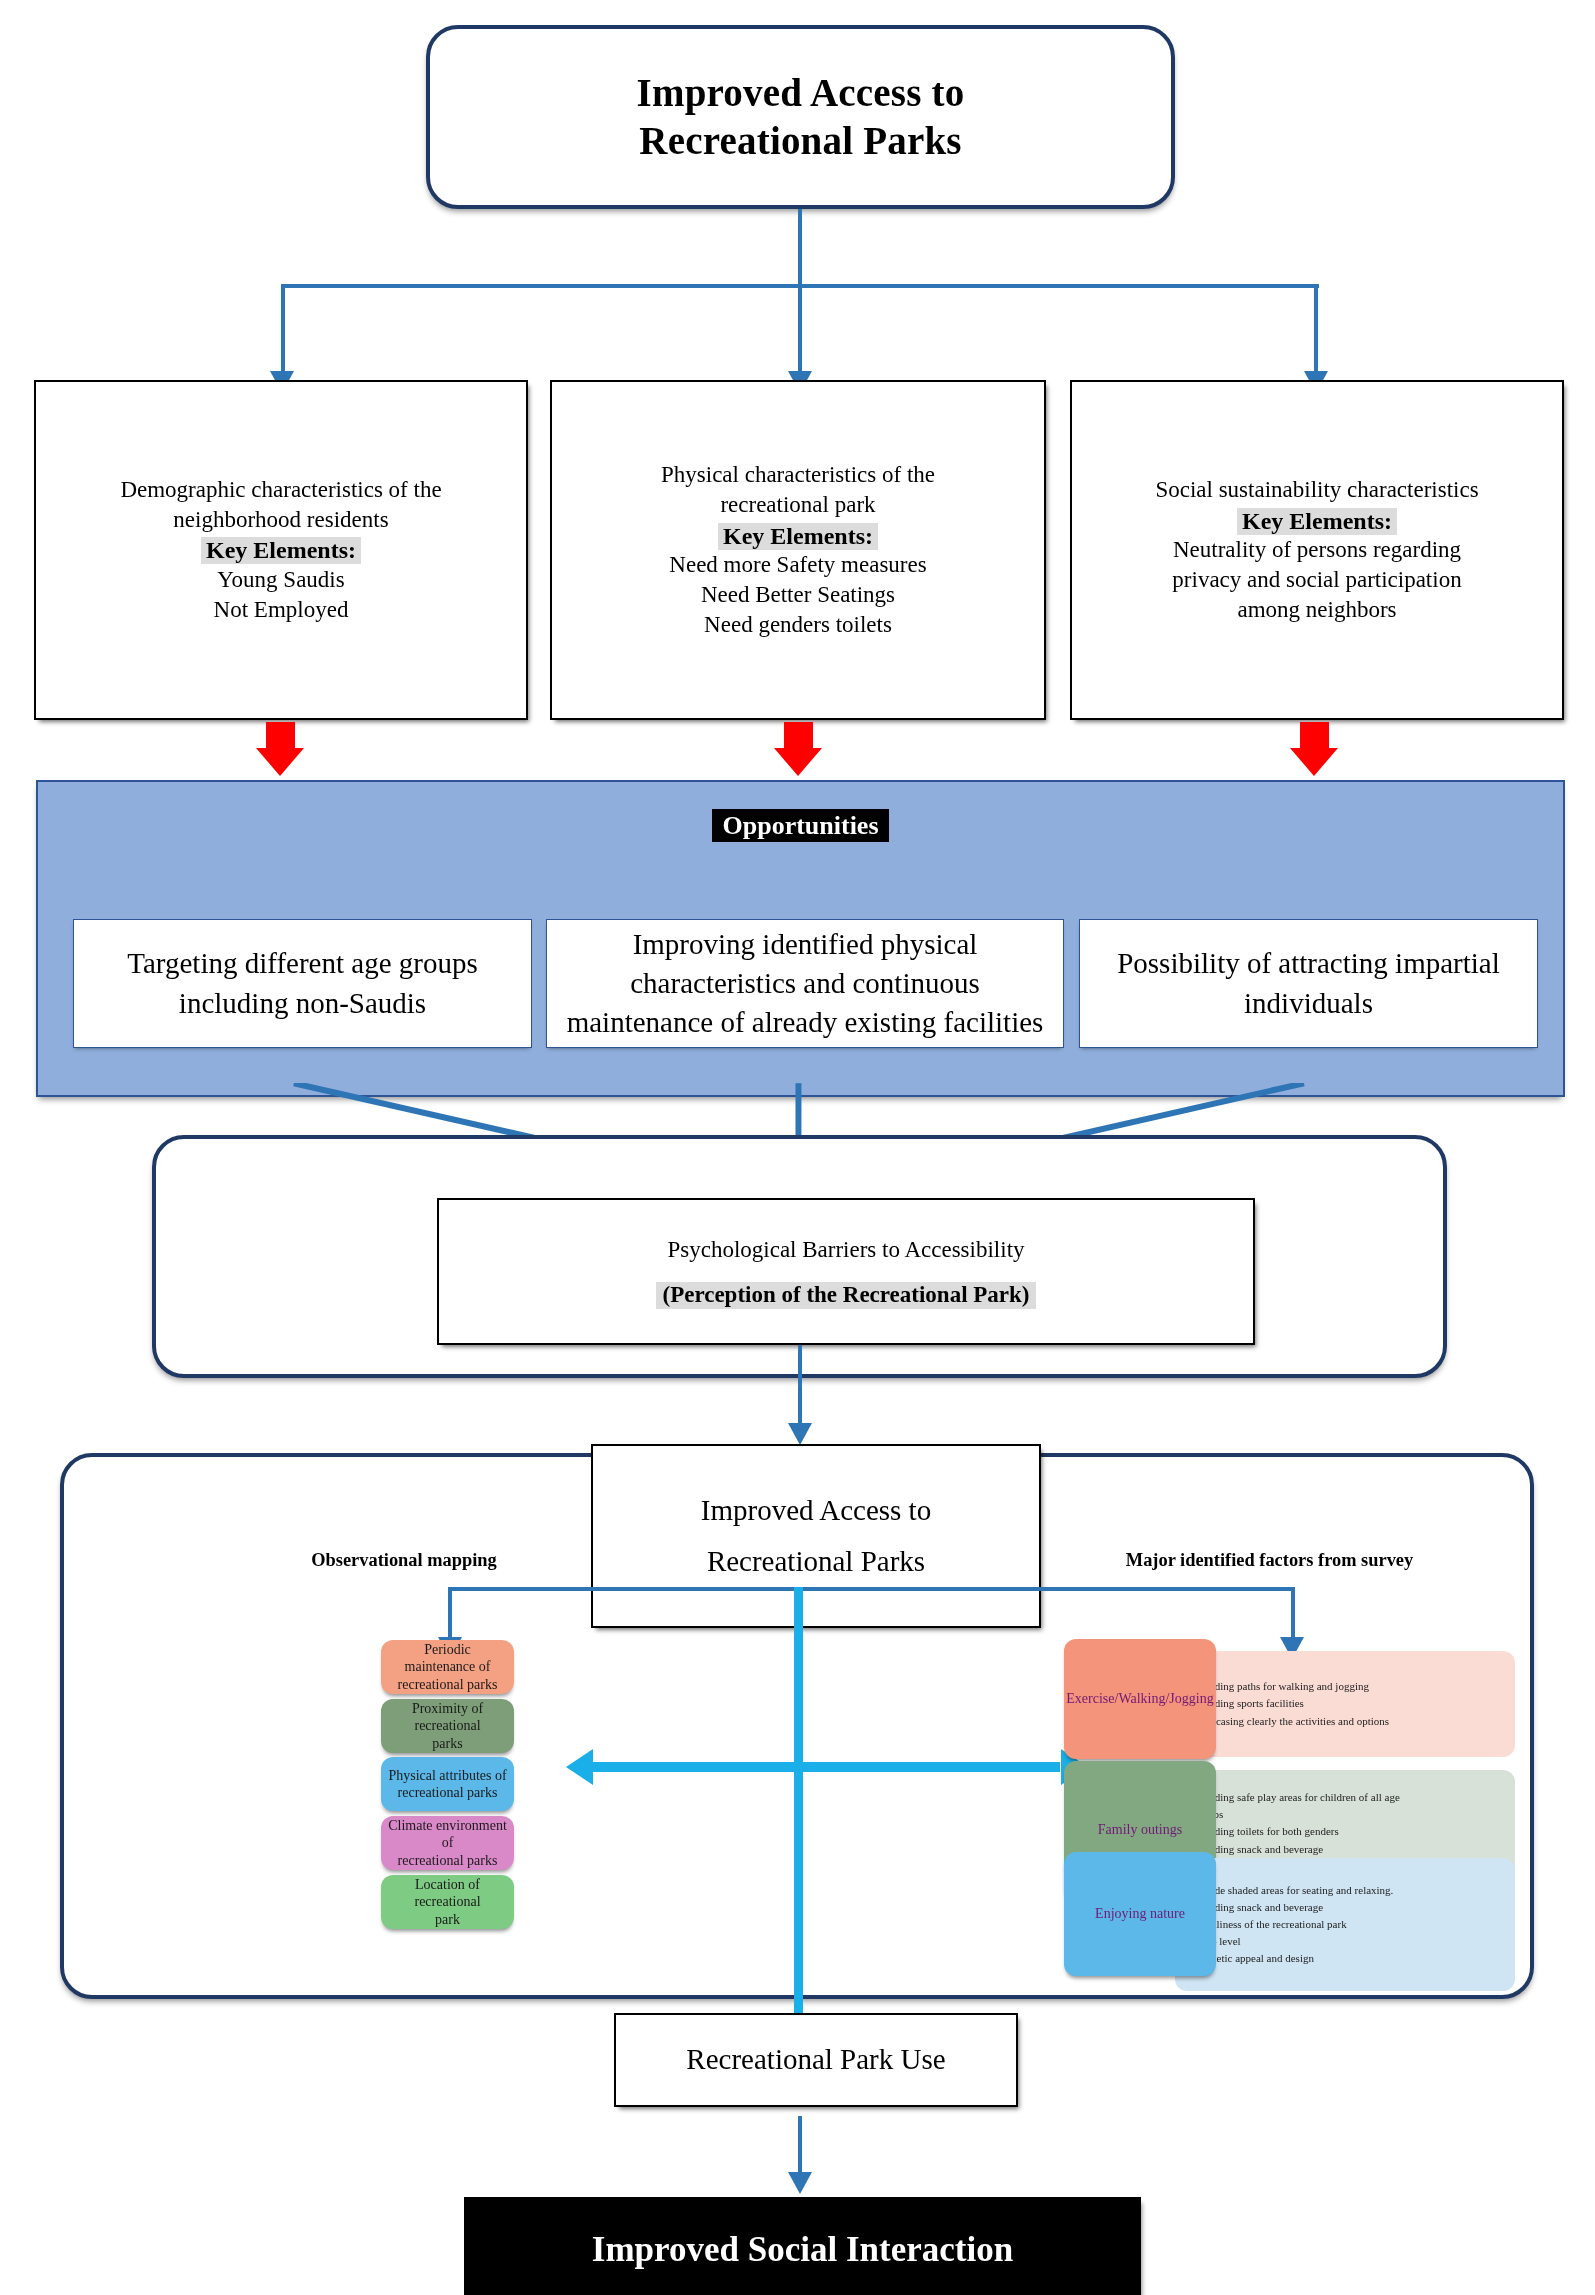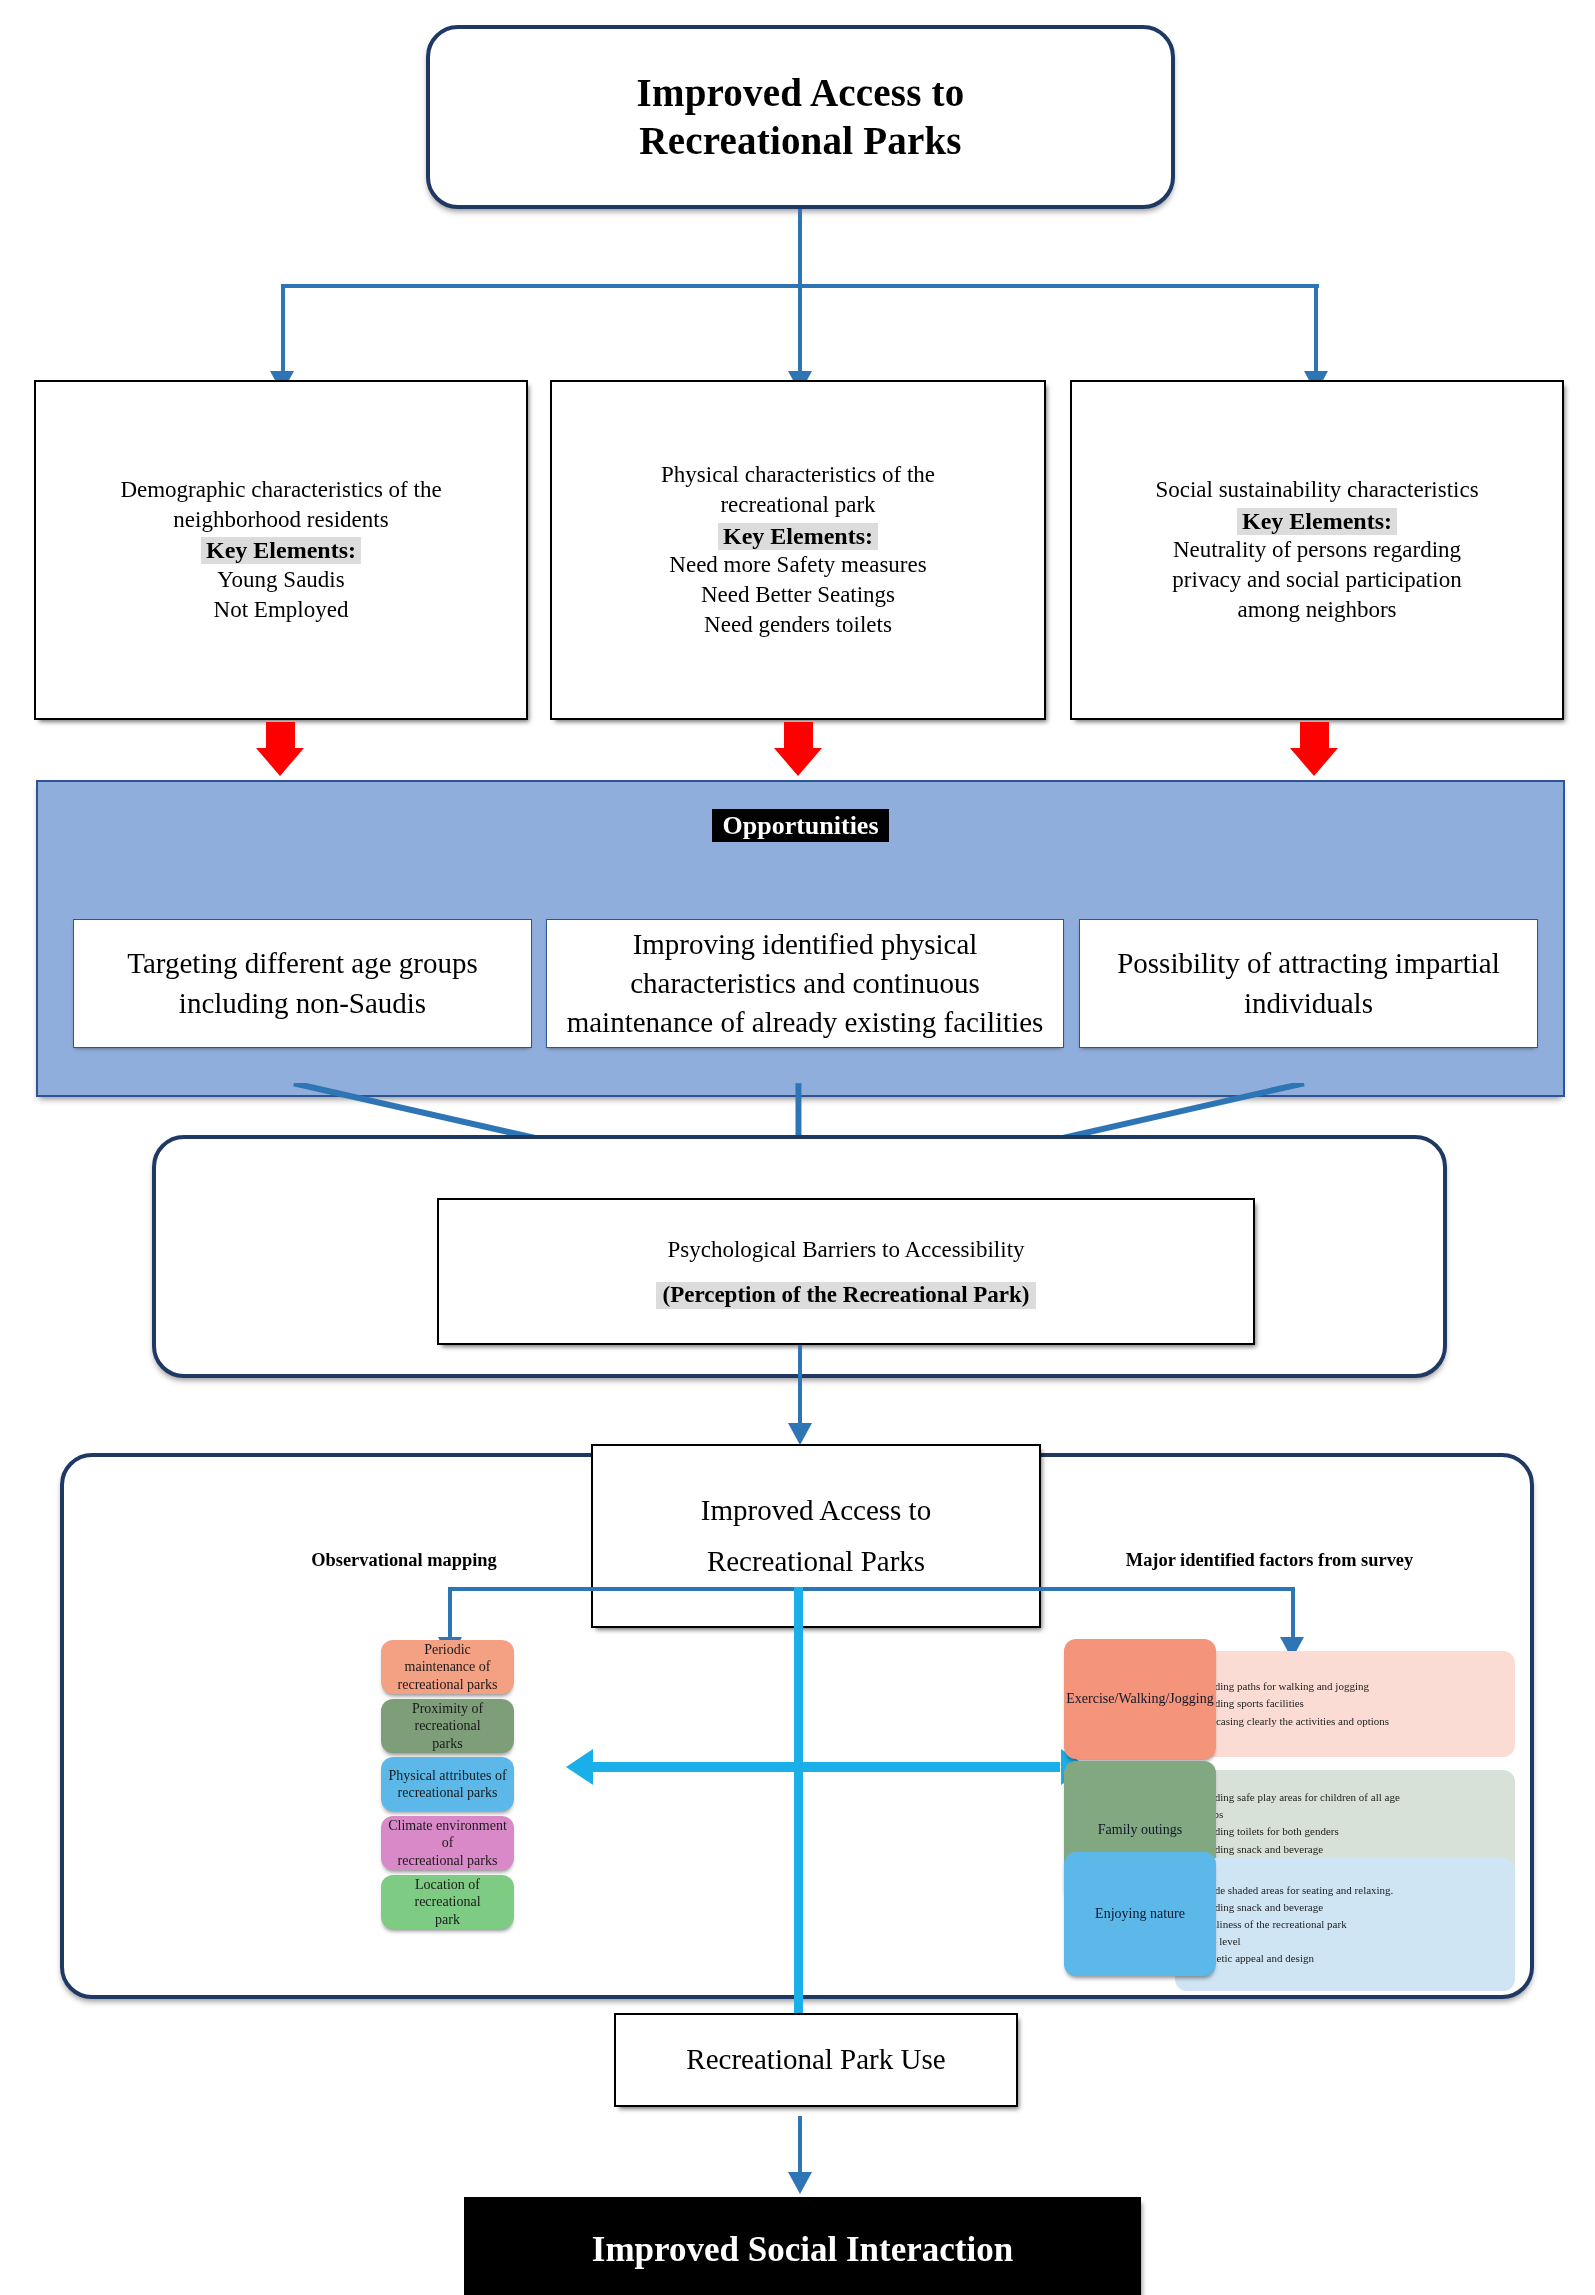--- a/index.html
+++ b/index.html
@@ -53,21 +53,21 @@
 
   
   .pill{
     border-radius:12px;
     box-shadow:0 3.7px 4.6px -2.3px rgba(0,0,0,.45);
     display:flex;align-items:center;justify-content:center;text-align:center;
     padding:1.8px 6.4px;
     color:#1a1a1a;
   }
   .pill-sm{border-radius:12px;display:flex;align-items:center;justify-content:center;text-align:center;
-           box-shadow:0 3.7px 4.6px -2.3px rgba(0,0,0,.45);padding:1.8px 4.6px;color:#0f172a;}
+           box-shadow:0 3.7px 4.6px -2.3px rgba(0,0,0,.45);padding:1.8px 4.6px;color:#701a75;}
   .bulwrap{border-radius:12px;display:flex;flex-direction:column;justify-content:center;
            padding:8.3px 7.3px 8.3px 12px;color:#222;}
   .bulwrap div{white-space:nowrap;}
 
   
   .bline{background:#2E75B6;position:absolute;}
   .bline-h{height:4.1px;}
   .bline-v{width:4.1px;}
   .arrow-d{position:absolute;width:0;height:0;
            border-left:12px solid transparent;border-right:12px solid transparent;

